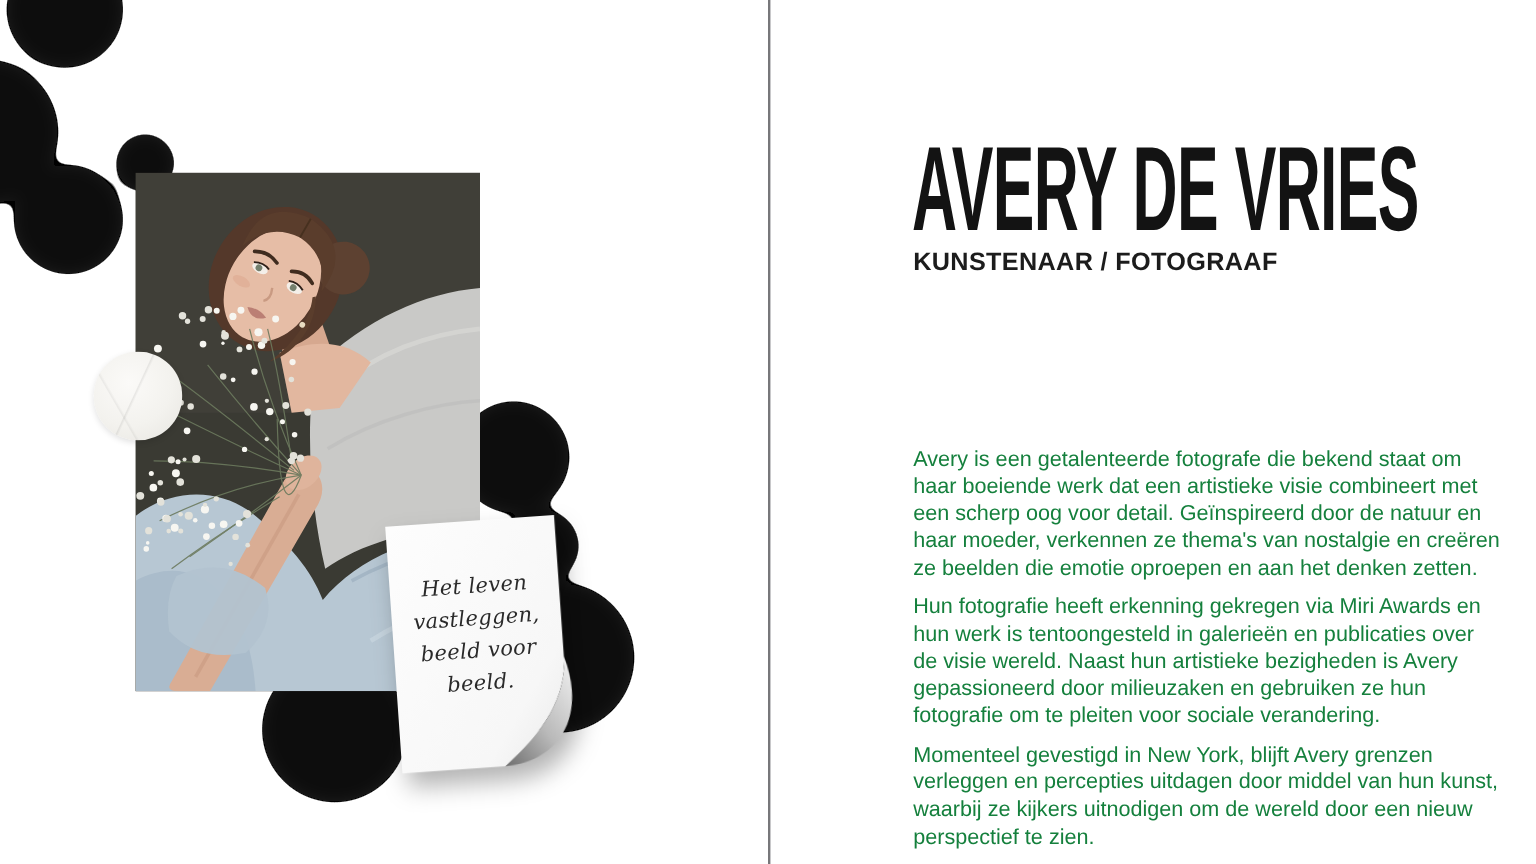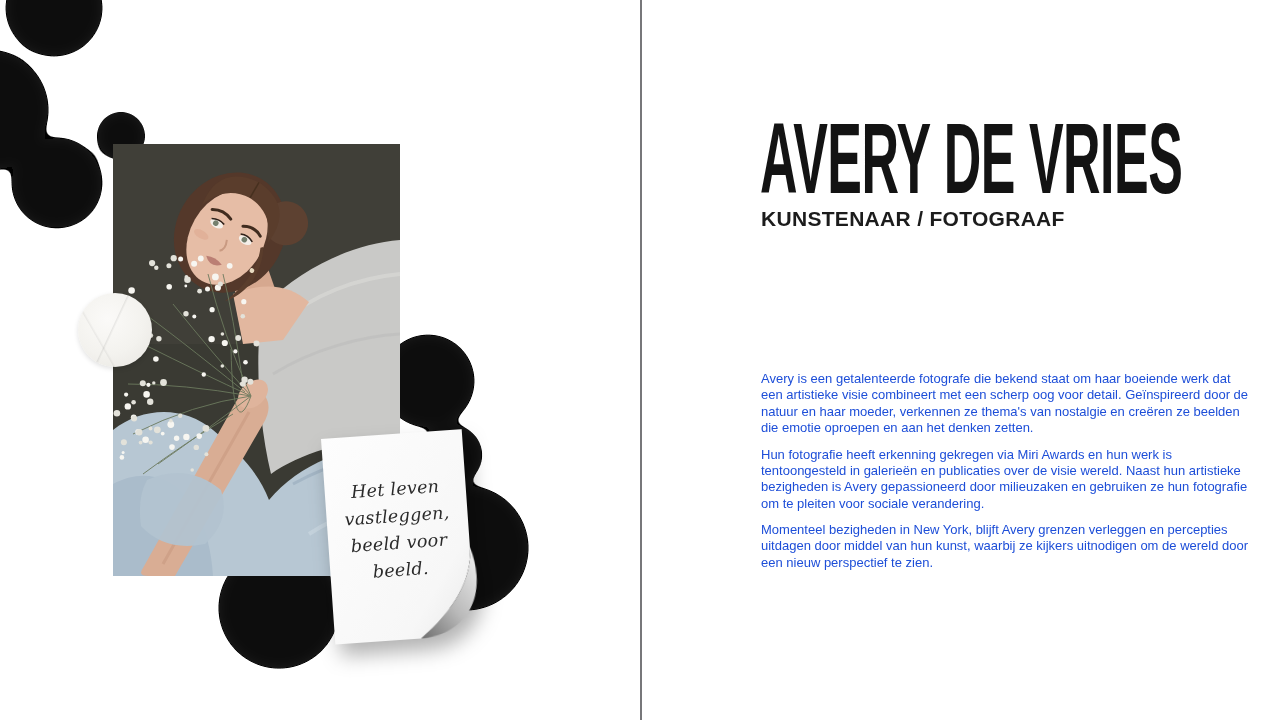--- a/index.html
+++ b/index.html
@@ -43,21 +43,21 @@
   .profile-name{
     position:absolute;left:0;top:112px;margin:0;white-space:nowrap;
     font-weight:700;font-size:100px;line-height:0.92;letter-spacing:-1px;color:#131313;
     transform:scaleX(0.52);transform-origin:0 0;
   }
   .profile-role{
     position:absolute;left:1px;top:207px;margin:0;
     font-size:21px;font-weight:700;letter-spacing:0.3px;color:#1c1c1c;
   }
   .bio{position:absolute;left:1px;top:371px;width:492px;}
-  .bio p{margin:0 0 10px 0;font-size:13px;line-height:1.26;color:#1d4ed8;}
+  .bio p{margin:0 0 10px 0;font-size:18px;line-height:1.26;color:#15803d;}
 </style>
 </head>
 <body>
 
 <div class="stage">
 
   <svg class="blobs-svg" width="660" height="720" viewBox="0 0 660 720" aria-hidden="true">
     <defs>
       <filter id="goo" x="-20%" y="-20%" width="140%" height="140%">
         <feGaussianBlur in="SourceGraphic" stdDeviation="7" result="blur"></feGaussianBlur>
@@ -248,17 +248,17 @@
   </div>
 
   <div class="divider"></div>
 
   <div class="right-panel">
     <h1 class="profile-name">AVERY DE VRIES</h1>
     <div class="profile-role">KUNSTENAAR / FOTOGRAAF</div>
     <div class="bio">
       <p>Avery is een getalenteerde fotografe die bekend staat om haar boeiende werk dat een artistieke visie combineert met een scherp oog voor detail. Geïnspireerd door de natuur en haar moeder, verkennen ze thema's van nostalgie en creëren ze beelden die emotie oproepen en aan het denken zetten.</p>
       <p>Hun fotografie heeft erkenning gekregen via Miri Awards en hun werk is tentoongesteld in galerieën en publicaties over de visie wereld. Naast hun artistieke bezigheden is Avery gepassioneerd door milieuzaken en gebruiken ze hun fotografie om te pleiten voor sociale verandering.</p>
-      <p>Momenteel bezigheden in New York, blijft Avery grenzen verleggen en percepties uitdagen door middel van hun kunst, waarbij ze kijkers uitnodigen om de wereld door een nieuw perspectief te zien.</p>
+      <p>Momenteel gevestigd in New York, blijft Avery grenzen verleggen en percepties uitdagen door middel van hun kunst, waarbij ze kijkers uitnodigen om de wereld door een nieuw perspectief te zien.</p>
     </div>
   </div>
 
 </div>
 
 </body></html>

